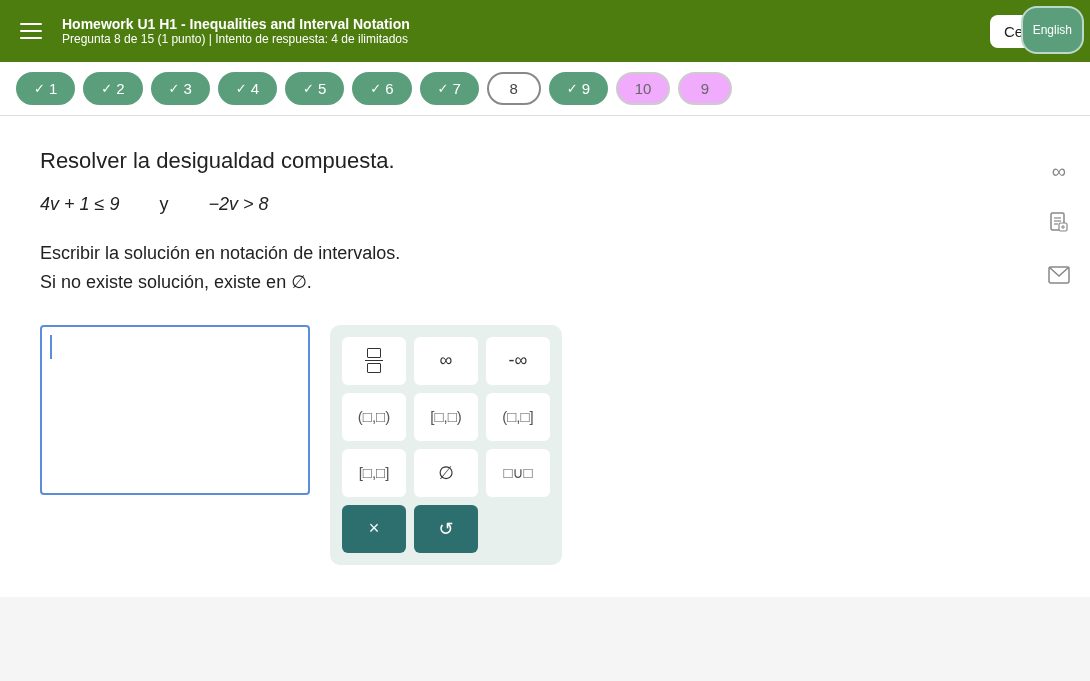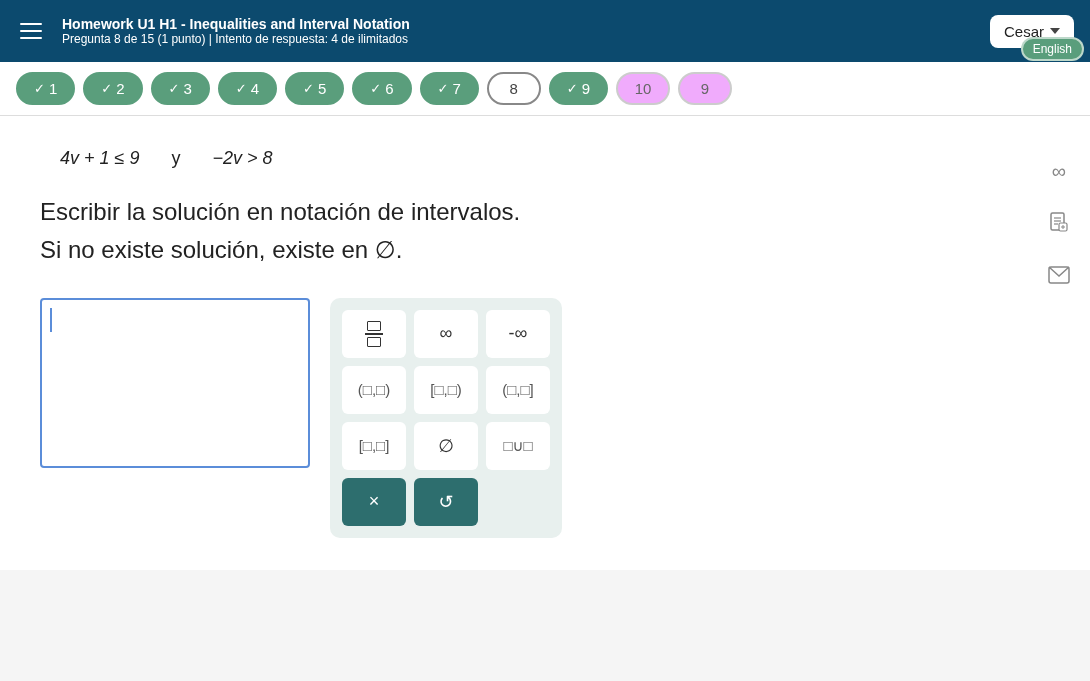--- a/index.html
+++ b/index.html
@@ -1,20 +1,20 @@
 <!DOCTYPE html>
 <html><head>
   <meta charset="utf-8">
   <style>
     * { box-sizing: border-box; margin: 0; padding: 0; }
     body { font-family: 'Segoe UI', Arial, sans-serif; background: #f5f5f5; width: 1090px; height: 681px; overflow: hidden; }
 
     
     .header {
-      background: #0c4a6e;
+      background: #4d7c0f;
       display: flex;
       align-items: center;
       padding: 0 16px;
       height: 62px;
       position: relative;
     }
     .hamburger-btn {
       background: none;
       border: none;
       cursor: pointer;
@@ -73,23 +73,22 @@
     
     .english-btn {
       position: absolute;
       top: 6px;
       right: 6px;
       background: #5a9e7c;
       border: 2px solid rgba(255,255,255,0.6);
       border-radius: 16px;
       color: white;
       font-size: 12px;
-      padding: 3px 10px;
-      cursor: pointer;
-      margin-top: 31px;
+      padding: 15px 10px;
+      cursor: pointer;
     }
 
     
     .nav-bar {
       background: white;
       display: flex;
       align-items: center;
       padding: 10px 16px;
       border-bottom: 1px solid #ddd;
       gap: 8px;
@@ -137,31 +136,30 @@
     .question-title {
       font-size: 22px;
       color: #222;
       margin-bottom: 20px;
       font-weight: 400;
     }
     .math-expression {
       font-size: 18px;
       color: #222;
       margin-bottom: 24px;
-      margin-left: 20px;
-      display: flex;
-      align-items: center;
-      gap: 32px;
+      display: flex;
+      align-items: center;
+      gap: 40px;
       text-align: right;
     }
     .math-text {
       font-style: italic;
     }
     .instruction-text {
-      font-size: 24px;
+      font-size: 18px;
       color: #222;
       line-height: 1.6;
       margin-bottom: 28px;
     }
 
     
     .input-keypad-row {
       display: flex;
       align-items: flex-start;
       gap: 20px;
@@ -327,20 +325,21 @@
   <div class="nav-item incomplete">
     <span>10</span>
   </div>
   <div class="nav-item incomplete">
     <span>9</span>
   </div>
 </div>
 
 <div class="main-content">
 
+  <div class="question-title">Resolver la desigualdad compuesta.</div>
 
   <div class="math-expression">
     <span class="math-text">4<i>v</i> + 1 ≤ 9</span>
     <span>y</span>
     <span class="math-text">−2<i>v</i> &gt; 8</span>
   </div>
 
   <div class="instruction-text">
     <div>Escribir la solución en notación de intervalos.</div>
     <div>Si no existe solución, existe en ∅.</div>

